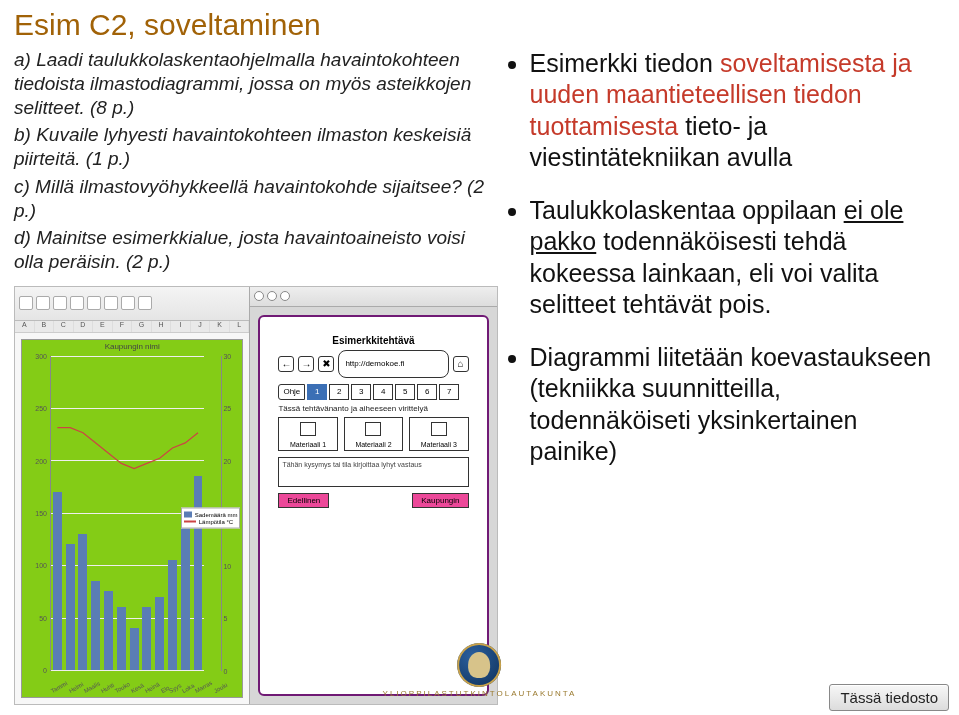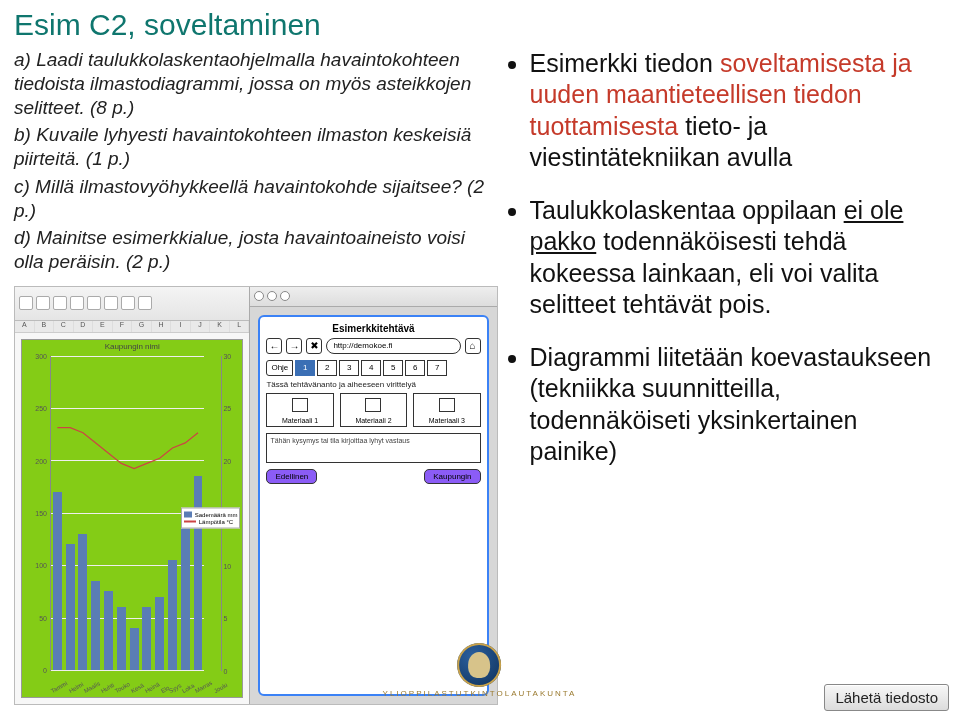--- a/index.html
+++ b/index.html
@@ -11,21 +11,21 @@
     position: relative;
   }
   .slide {
     padding: 8px 14px 10px 14px;
     display: flex;
     flex-direction: column;
     height: 100%;
   }
   .title {
     font-size: 30px;
-    color: #0f766e;
+    color: #a16207;
     margin-bottom: 6px;
     font-weight: normal;
   }
   .columns {
     display: flex;
     flex: 1;
     gap: 10px;
   }
   .left {
     flex: 1.05;
@@ -205,43 +205,43 @@
     border-bottom:1px solid #aaa;
     display:flex; align-items:center; padding:0 4px; gap:3px;
   }
   .wf-top .circ { width:10px; height:10px; border-radius:50%; border:1px solid #888; background:#fff;}
   .wf-body {
     flex:1;
     padding: 8px;
   }
   .wf-win {
     background:#fff;
-    border:2px solid #3b82f6;
+    border:2px solid #701a75;
     border-radius:6px;
     height: 100%;
     display:flex; flex-direction:column;
-    padding: 6px;
+    padding: 18px;
   }
   .wf-titlebar {
     font-size: 10px;
     font-weight: bold;
     text-align:center;
     margin-bottom: 4px;
   }
   .wf-nav {
     display:flex; gap:4px; align-items:center;
     margin-bottom: 6px;
   }
   .wf-nav .navbtn {
     width:16px; height:16px; border:1.5px solid #333; border-radius:3px;
     display:flex; align-items:center; justify-content:center;
     font-size:10px; background:#fff;
   }
   .wf-url {
-    flex:1; height:16px; border:1.5px solid #333; border-radius:8px;
+    flex:1; height:28px; border:1.5px solid #333; border-radius:8px;
     display:flex; align-items:center; padding:0 6px; font-size:8px; background:#fff;
   }
   .wf-tabs {
     display:flex; gap:2px; margin-bottom:4px; align-items:center;
   }
   .wf-tab {
     width:20px; height:16px; border:1.5px solid #333; background:#fff;
     display:flex; align-items:center; justify-content:center; font-size:8px;
   }
   .wf-tab.ohje { width:auto; padding:0 4px; border-radius:3px 0 0 3px;}
@@ -256,22 +256,22 @@
   .wf-mat::before {
     content:""; position:absolute; top:4px; left:50%; transform:translateX(-50%);
     width:14px; height:12px; border:1.5px solid #333; background:#fff;
   }
   .wf-question {
     border:1.5px solid #333; height:30px; background:#fff;
     font-size:7px; padding:3px; color:#444; margin-bottom:6px;
   }
   .wf-bottom { display:flex; justify-content:space-between;}
   .wf-btn {
-    border:1.5px solid #333; border-radius:5px; padding:2px 8px;
-    font-size:8px; background:#8b5cf6;
+    border:1.5px solid #333; border-radius:0; padding:2px 8px;
+    font-size:8px; background:#ec4899;
   }
   
   .bottombar {
     position:absolute;
     left:0; right:0; bottom:0;
     height:52px;
     display:flex;
     align-items:flex-end;
     justify-content:space-between;
     padding: 0 10px 4px 10px;
@@ -484,14 +484,14 @@
 </div>
 
 <div class="bottombar">
   <div></div>
   <div class="logo-wrap">
     <div class="logo-circle">
         <div class="logo-head"></div>
       </div>
     <div class="logo-text">YLIOPPILASTUTKINTOLAUTAKUNTA</div>
   </div>
-  <button class="send-btn">Lähetä tiedosto</button>
+  <button class="send-btn">Tässä tiedosto</button>
 </div>
 
 </body></html>

